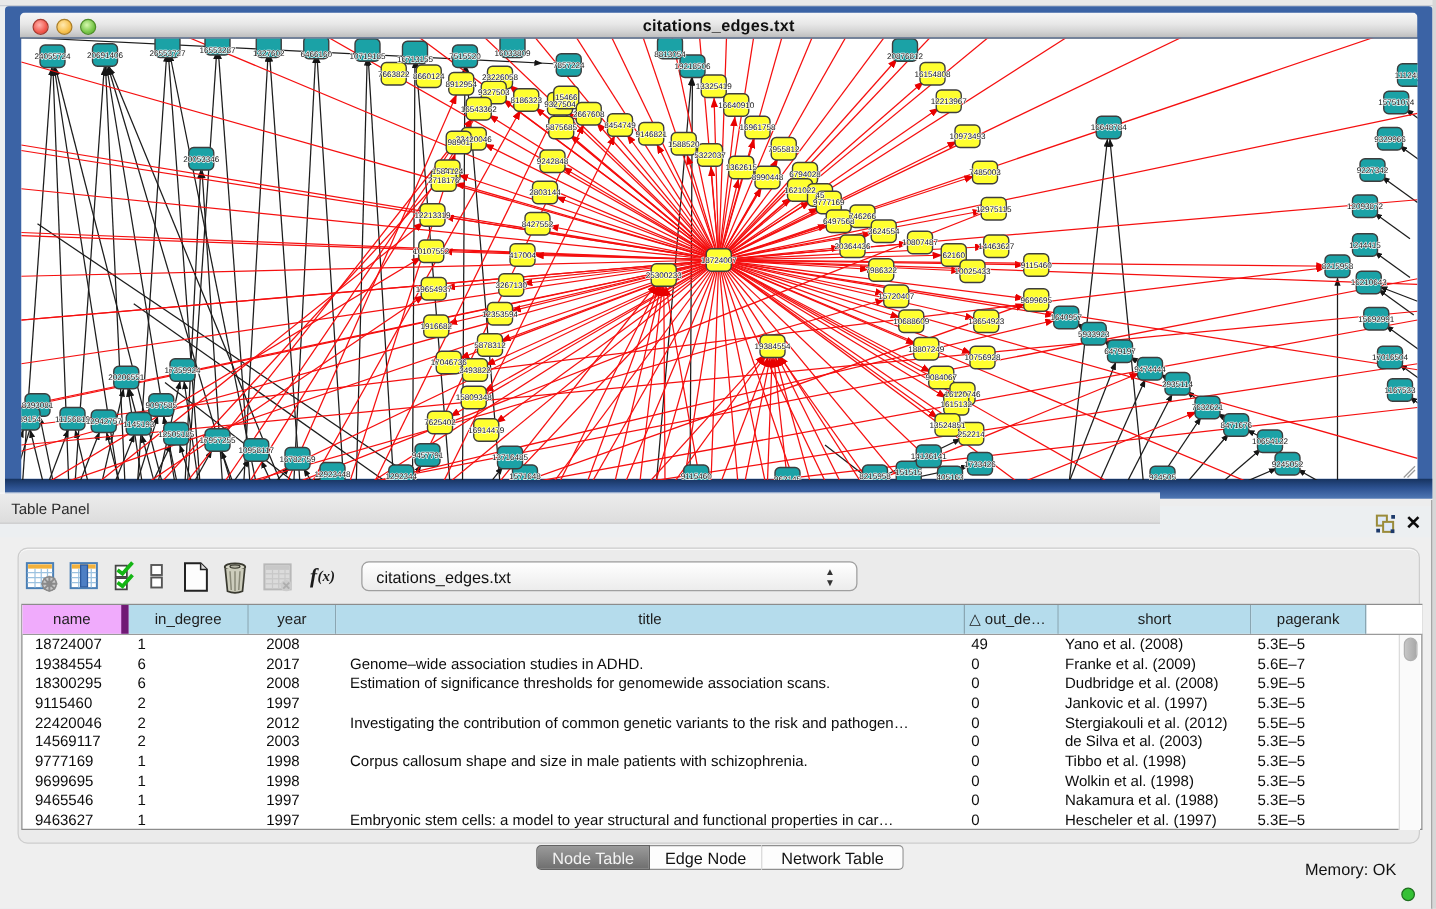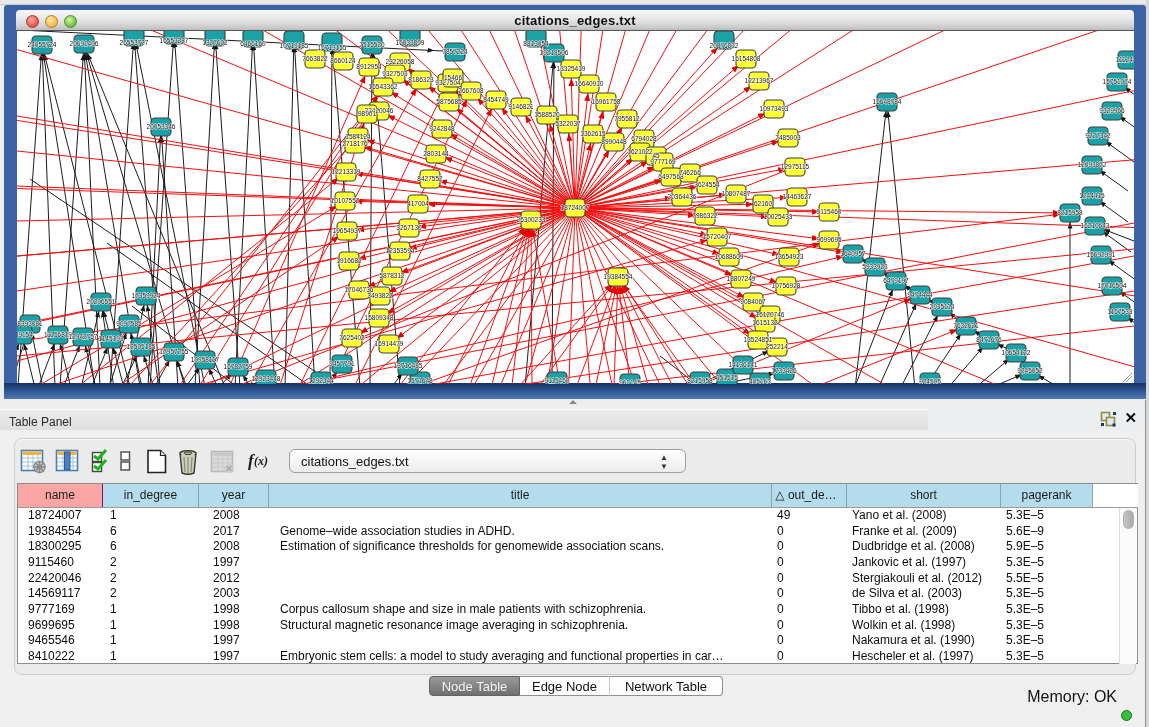--- a/index.html
+++ b/index.html
@@ -7,21 +7,21 @@
 #frame { left:4px; top:5px; width:1142px; height:394px; background:#3b63a5; border-radius:3px 3px 0 0; }
 #frame .bot { left:0; bottom:0; width:100%; height:16px;
   background:linear-gradient(180deg,#16335f 0%, #2c5190 45%, #4f78b4 100%); }
 #titlebar { left:12px; top:5px; width:1118px; height:21px;
   background:linear-gradient(180deg,#f7f7f7 0%, #e8e8e8 45%, #d4d4d4 75%, #bdbdbd 100%);
   border-bottom:1px solid #565656; border-radius:4px 4px 0 0; }
 #titlebar .t { width:100%; text-align:center; font-size:13px; color:#101010; line-height:21px; letter-spacing:0.2px; font-weight:bold; }
 .tl { position:absolute; top:4.5px; width:13px; height:13px; border-radius:50%; }
 #canvas { left:13px; top:26px; width:1117px; height:352px; background:#ffffff; }
 #divider { left:0; top:399px; width:1149px; height:6px; background:#ededed; }
-#tphead { left:0; top:409px; width:928px; height:25px;
+#tphead { left:0; top:394px; width:928px; height:25px;
   background:linear-gradient(180deg,#ececec,#ddDDdd); border-top:1px solid #f8f8f8; border-bottom:1px solid #c6c6c6;text-decoration:underline; }
 #tphead .t { position:absolute; left:9px; top:5px; font-size:12px; color:#2a2a2a; }
 #main { left:0; top:430px; width:1149px; height:297px; background:#efefef; }
 #panel { left:14px; top:438px; width:1122px; height:237px; background:#ebebeb;
   border:1px solid #cdcdcd; border-radius:8px; box-shadow:inset 0 1px 0 #f8f8f8; }
 #combo { left:289px; top:449px; width:397px; height:24px; border:1px solid #9f9f9f; border-radius:6px;
   background:linear-gradient(180deg,#ffffff,#ececec); font-size:13px; color:#111; }
 #combo .t { position:absolute; left:11px; top:4px; }
 #combo .ar { position:absolute; right:17px; top:3px; font-size:8px; color:#333; line-height:9px; text-align:center; }
 #table { left:17px; top:483px; width:1121px; height:181px; background:#ffffff;
@@ -35,21 +35,21 @@
 #vsc { left:1101px; top:24px; width:17px; height:156px; background:#fafafa; border-left:1px solid #dcdcdc; }
 #vsc .th2 { position:absolute; left:2.5px; top:2px; width:11px; height:19px; border-radius:6px;
   background:linear-gradient(90deg,#c6c6c6,#a8a8a8); border:1px solid #b0b0b0; }
 #tabs { left:429px; top:676px; height:21px; }
 .tab { position:absolute; top:0; height:20px; font-size:13px; text-align:center; line-height:20px;
   border:1px solid #8f8f8f; background:#fdfdfd; color:#111; }
 #tabN { left:0; width:91px; border-radius:4px 0 0 4px;
   background:linear-gradient(180deg,#9a9a9a,#6f6f6f); color:#f3f3f3; border-color:#636363; }
 #tabE { left:91px; width:89px; border-left:none; border-right:none; }
 #tabW { left:180px; width:114px; border-left:1px solid #c9c9c9; border-radius:0 4px 4px 0; }
-#mem { right:32px; top:688px; font-size:16px; color:#111; }
+#mem { right:32px; top:688px; font-size:13px; color:#111; }
 #memdot { right:17px; top:710px; width:11px; height:11px; border-radius:50%;
   background:#35c135; border:1.5px solid #1e6e1e; }
 #redge { right:0; top:0; width:3px; height:727px; background:#d7d7d7; }
 #rline { right:3px; top:400px; width:1px; height:327px; background:#8f8f8f; }
 #topstrip { left:0; top:0; width:1149px; height:5px; background:#e9e9e9; border-bottom:1px solid #c9cdd4; }
 #divarrow { left:569px; top:400px; width:0; height:0; border-left:4px solid transparent;
   border-right:4px solid transparent; border-bottom:4px solid #8a8a8a; }
 #closex { right:12px; top:409px; font-size:15px; font-weight:bold; color:#0a0a0a; }
 #floati { right:32px; top:411px; }
 </style></head>
@@ -720,21 +720,21 @@
 </g>
 <text x="228" y="18" font-family="Liberation Serif, serif" font-style="italic" font-weight="bold" font-size="17" fill="#1a1a1a">f</text>
 <text x="234" y="17" font-family="Liberation Serif, serif" font-style="italic" font-weight="bold" font-size="12" fill="#1a1a1a">(x)</text>
 </svg></div>
 <div class="abs" id="combo">
     <span class="t">citations_edges.txt</span>
     <span class="ar">▲<br>▼</span>
   </div>
 <div class="abs" id="table">
   <div class="abs" id="thbar">
-    <div class="th" style="left:0;width:85px;background:#fca5a5;border-right:1px solid #701a75;">name</div>
+    <div class="th" style="left:0;width:85px;background:#f0abfc;border-right:6px solid #701a75;">name</div>
     <div class="th" style="left:85px;width:96px;">in_degree</div>
     <div class="th" style="left:181px;width:70px;">year</div>
     <div class="th" style="left:251px;width:503px;">title</div>
     <div class="th" style="left:754px;width:75px;text-align:left;">&nbsp;△&nbsp;out_de…</div>
     <div class="th" style="left:829px;width:154px;">short</div>
     <div class="th" style="left:983px;width:92px;">pagerank</div>
   </div>
   <div class="tr" style="top:23.5px">
       <span style="left:10px">18724007</span>
       <span style="left:92px">1</span>
@@ -743,21 +743,21 @@
       <span style="left:834px;width:146px" class="clip">Yano et al. (2008)</span>
       <span style="left:988px">5.3E–5</span>
     </div>
     <div class="tr" style="top:39.2px">
       <span style="left:10px">19384554</span>
       <span style="left:92px">6</span>
       <span style="left:195px">2017</span>
       <span style="left:262px;width:486px" class="clip">Genome–wide association studies in ADHD.</span>
       <span style="left:759px">0</span>
       <span style="left:834px;width:146px" class="clip">Franke et al. (2009)</span>
-      <span style="left:988px">5.6E–9</span>
+      <span style="left:988px">5.6E–7</span>
     </div>
     <div class="tr" style="top:54.9px">
       <span style="left:10px">18300295</span>
       <span style="left:92px">6</span>
       <span style="left:195px">2008</span>
       <span style="left:262px;width:486px" class="clip">Estimation of significance thresholds for genomewide association scans.</span>
       <span style="left:759px">0</span>
       <span style="left:834px;width:146px" class="clip">Dudbridge et al. (2008)</span>
       <span style="left:988px">5.9E–5</span>
     </div>
@@ -766,20 +766,21 @@
       <span style="left:92px">2</span>
       <span style="left:195px">1997</span>
       <span style="left:759px">0</span>
       <span style="left:834px;width:146px" class="clip">Jankovic et al. (1997)</span>
       <span style="left:988px">5.3E–5</span>
     </div>
     <div class="tr" style="top:86.2px">
       <span style="left:10px">22420046</span>
       <span style="left:92px">2</span>
       <span style="left:195px">2012</span>
+      <span style="left:262px;width:486px" class="clip">Investigating the contribution of common genetic variants to the risk and pathogen…</span>
       <span style="left:759px">0</span>
       <span style="left:834px;width:146px" class="clip">Stergiakouli et al. (2012)</span>
       <span style="left:988px">5.5E–5</span>
     </div>
     <div class="tr" style="top:101.9px">
       <span style="left:10px">14569117</span>
       <span style="left:92px">2</span>
       <span style="left:195px">2003</span>
       <span style="left:759px">0</span>
       <span style="left:834px;width:146px" class="clip">de Silva et al. (2003)</span>
@@ -791,38 +792,37 @@
       <span style="left:195px">1998</span>
       <span style="left:262px;width:486px" class="clip">Corpus callosum shape and size in male patients with schizophrenia.</span>
       <span style="left:759px">0</span>
       <span style="left:834px;width:146px" class="clip">Tibbo et al. (1998)</span>
       <span style="left:988px">5.3E–5</span>
     </div>
     <div class="tr" style="top:133.3px">
       <span style="left:10px">9699695</span>
       <span style="left:92px">1</span>
       <span style="left:195px">1998</span>
-      <span style="left:262px;width:486px" class="clip">Structural magnetic resonance image averaging in schizophrenia.</span>
       <span style="left:759px">0</span>
       <span style="left:834px;width:146px" class="clip">Wolkin et al. (1998)</span>
       <span style="left:988px">5.3E–5</span>
     </div>
     <div class="tr" style="top:148.9px">
       <span style="left:10px">9465546</span>
       <span style="left:92px">1</span>
       <span style="left:195px">1997</span>
       <span style="left:759px">0</span>
-      <span style="left:834px;width:146px" class="clip">Nakamura et al. (1990)</span>
+      <span style="left:834px;width:146px" class="clip">Nakamura et al. (1988)</span>
       <span style="left:988px">5.3E–5</span>
     </div>
     <div class="tr" style="top:164.6px">
-      <span style="left:10px">8410222</span>
+      <span style="left:10px">9463627</span>
       <span style="left:92px">1</span>
       <span style="left:195px">1997</span>
-      <span style="left:262px;width:486px" class="clip">Embryonic stem cells: a model to study averaging and functional properties in car…</span>
+      <span style="left:262px;width:486px" class="clip">Embryonic stem cells: a model to year structural and functional properties in car…</span>
       <span style="left:759px">0</span>
       <span style="left:834px;width:146px" class="clip">Hescheler et al. (1997)</span>
       <span style="left:988px">5.3E–5</span>
     </div>
   <div class="abs" id="vsc">
       <div class="th2"></div>
     </div>
 </div>
 <div class="abs" id="tabs">
   <div class="tab" id="tabN">Node Table</div>

